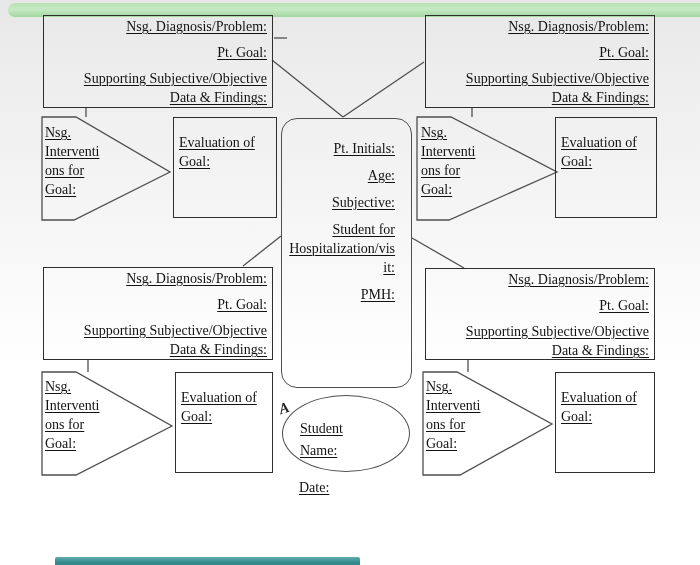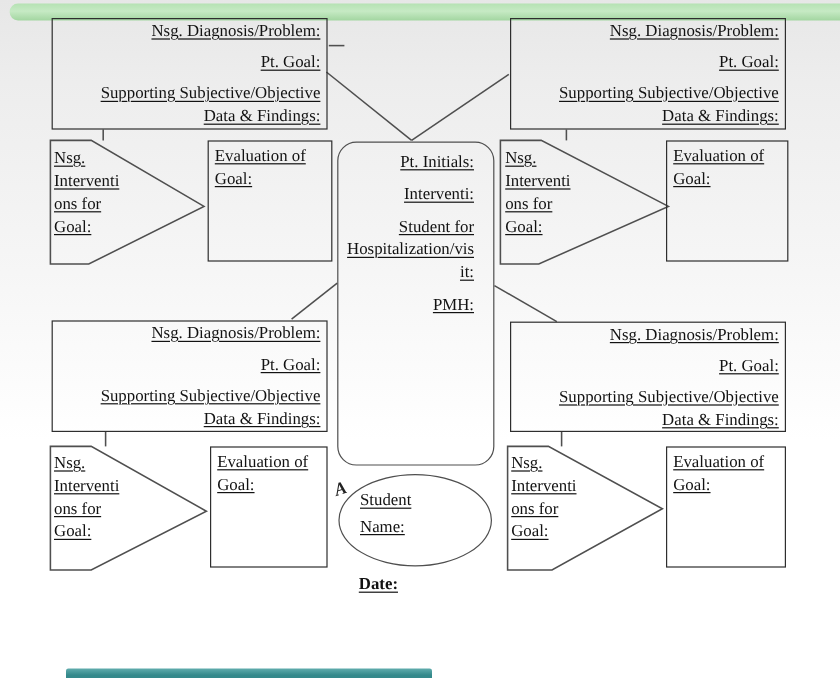--- a/index.html
+++ b/index.html
@@ -25,27 +25,27 @@
   .oval{border:1.3px solid var(--outline,#4f4f4f);border-radius:50%;}
   .txt,p.lbl{
     white-space:pre-line;
     text-decoration:underline;
     text-decoration-thickness:1px;
     text-underline-offset:2px;
     font-size:14px;line-height:19px;
   }
   p.lbl{margin:0 0 7px 0;text-align:right;}
   .diag-box{padding:1px 5px;}
-  .eval-box{padding:3px 5px;}
+  .eval-box{padding:15px 5px;}
   .arrow-label{position:absolute;width:62px;z-index:2;}
-  .panel-inner{padding:7px 10px 0 7px;}
+  .panel-inner{padding:20px 10px 0 7px;}
   .panel-inner p.lbl{margin:0 0 8px 0;width:106px;}
   .panel-inner p.pmh{}
   .oval-label{position:absolute;z-index:3;line-height:22px;}
-  .date{position:absolute;z-index:2;font-weight:bold;}
+  .date{position:absolute;z-index:2;}
   .anchor{
     position:absolute;z-index:3;font-style:italic;font-weight:bold;
     font-size:15px;transform:rotate(-18deg);text-decoration:none;color:#222;
   }
 </style>
 </head>
 <body>
 
 <div id="canvas" style="--topbar: #b6e2b4; --bottombar: #34898b; --outline: #4f4f4f; --boxborder: #2e2e2e; --text: #121212;">
 
@@ -126,28 +126,29 @@
     <span class="txt">Evaluation of
 Goal:</span>
   </div>
   <div class="shape rectbox eval-box" style="left:555px;top:372px;width:100px;height:101px">
     <span class="txt">Evaluation of
 Goal:</span>
   </div>
 
   <div class="shape roundpanel panel-inner" style="left:281px;top:118px;width:131px;height:270px">
     <p class="lbl">Pt. Initials:</p>
-    <p class="lbl">Interventi:</p>
+    <p class="lbl">Age:</p>
+    <p class="lbl">Subjective:</p>
     <p class="lbl">Student for
 Hospitalization/vis
 it:</p>
     <p class="lbl pmh">PMH:</p>
   </div>
 
   <div class="shape oval" style="left:282px;top:395px;width:128px;height:77px"></div>
-  <div class="oval-label txt" style="left:300px;top:407px;width:70px">Student
+  <div class="oval-label txt" style="left:300px;top:418px;width:70px">Student
 Name:</div>
   <span class="anchor" style="left:279px;top:400px">A</span>
 
   <div class="date txt" style="left:299px;top:478px">Date:</div>
 
   <div class="bottombar"></div>
 </div>
 
 </body></html>

